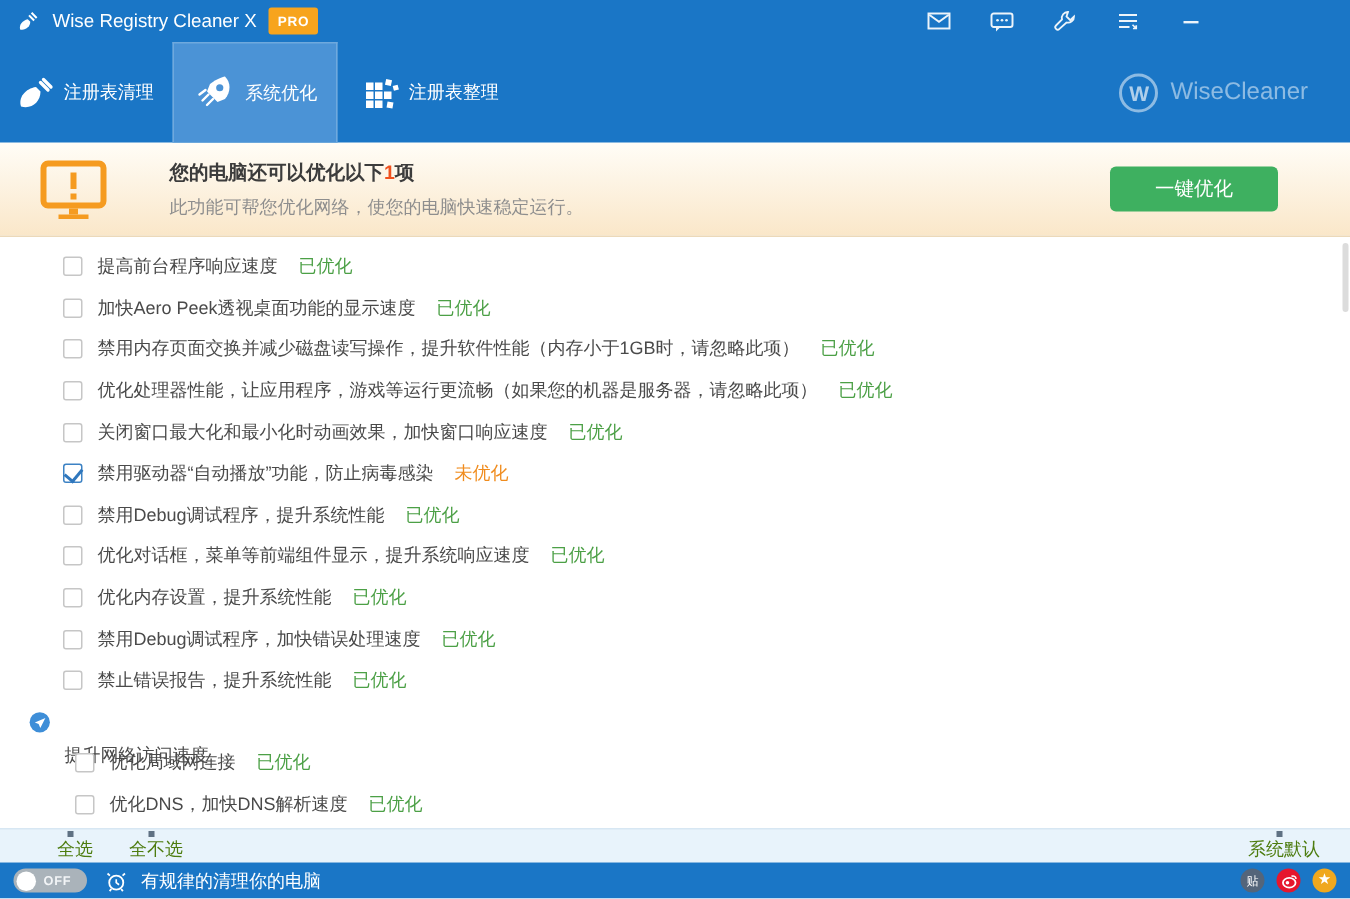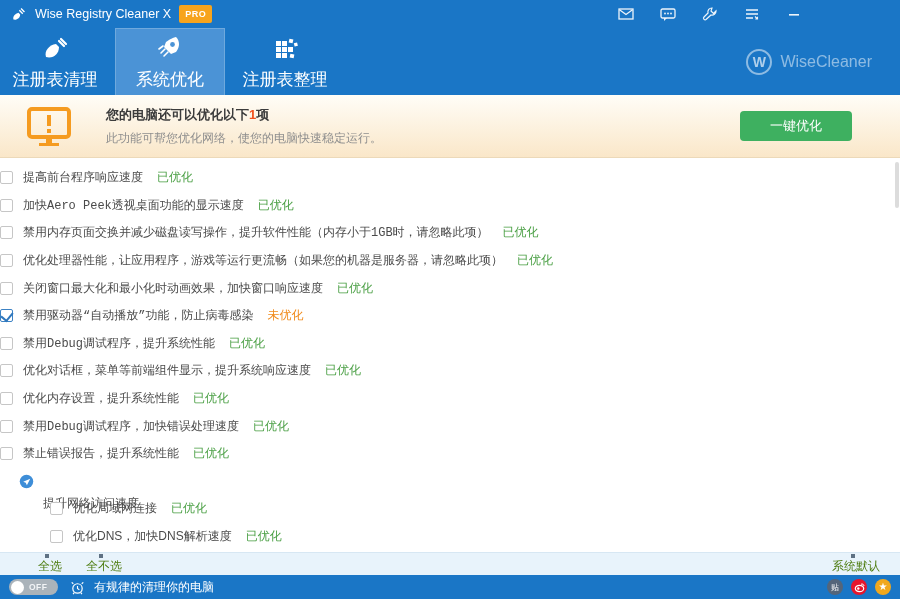--- a/index.html
+++ b/index.html
@@ -10,40 +10,40 @@
   
   .titlebar { height:28px; background:#1a76c6; display:flex; align-items:center; padding:0 10px; flex:0 0 auto; }
   .app-icon { width:17px; height:17px; margin-right:8px; }
   .app-title { color:#fff; font-size:12.5px; }
   .pro-badge { background:#f7a41d; color:#fff; font-size:9px; font-weight:bold; padding:4px 6px; border-radius:2px; margin-left:8px; letter-spacing:.5px; }
   .tb-icons { margin-left:auto; margin-right:88px; display:flex; align-items:center; gap:26px; }
   .tb-icon { width:16px; height:16px; opacity:.92; cursor:pointer; }
 
   
   .tabbar { height:67px; background:#1a76c6; display:flex; align-items:stretch; position:relative; flex:0 0 auto; }
-  .tab { width:110px; display:flex; flex-direction:column; align-items:center; justify-content:center; gap:5px; color:#fff; font-size:17px; cursor:pointer; margin-right:5px; }
+  .tab { width:110px; display:flex; flex-direction:row; align-items:center; justify-content:center; gap:5px; color:#fff; font-size:12px; cursor:pointer; margin-right:5px; }
   .tab.active { background:#4b93d6; border:1px solid #6fa9dd; border-bottom:none; }
   .tab-icon { width:30px; height:30px; }
   .logo { position:absolute; right:28px; top:50%; transform:translateY(-50%); display:flex; align-items:center; gap:8px; }
   .logo-circle { width:26px; height:26px; border:2px solid rgba(255,255,255,.5); border-radius:50%; display:flex; align-items:center; justify-content:center; color:rgba(255,255,255,.65); font-weight:bold; font-size:14px; }
   .logo-text { color:rgba(255,255,255,.5); font-size:16px; }
 
   
-  .banner { height:63px; background:linear-gradient(#fffdf7, #fae7c9); border-bottom:1px solid #ecd9b9; display:flex; align-items:center; padding:0 20px; flex:0 0 auto; }
+  .banner { height:63px; background:linear-gradient(#fffdf7, #fae7c9); border-bottom:1px solid #ecd9b9; display:flex; align-items:center; padding:0 20px; flex:0 0 auto;gap:7px; }
   .warn-icon { width:46px; height:40px; margin-left:6px; }
   .banner-text { margin-left:34px; }
   .banner-title { font-size:13px; font-weight:bold; color:#3c3c3c; margin-bottom:6px; }
   .banner-title .count { color:#f0511e; }
   .banner-sub { font-size:12px; color:#8e8e8e; }
   .optimize-btn { margin-left:auto; margin-right:28px; width:112px; height:30px; background:#3eb060; color:#fff; font-size:13px; border:none; border-radius:4px; cursor:pointer; font-family:inherit; }
 
   
   .content { flex:1 1 auto; background:#fff; position:relative; padding-top:6px; overflow:hidden; }
   .row { height:27.6px; display:flex; align-items:center; font-size:12px; color:#4a4a4a; }
-  .row.item { cursor:default;font-family:Liberation Mono, monospace; }
+  .row.item { padding-left:42px; cursor:default; }
   .row.subitem { padding-left:50px; }
   .row.section { padding-left:19px; }
   .cb { width:13px; height:13px; border:1px solid #c6c6c6; border-radius:2px; background:#fff; flex:0 0 auto; position:relative; cursor:pointer; }
   .cb.checked { border-color:#3c82c4; }
   .cb.checked::after { content:""; position:absolute; left:2px; top:0px; width:6px; height:9px; border:solid #2f77bd; border-width:0 2px 2px 0; transform:rotate(40deg); }
   .row .label { margin-left:10px; }
   .row .status { margin-left:14px; }
   .status.done { color:#4ca046; }
   .status.pending { color:#f08c1e; }
   .globe-icon { width:15px; height:15px; flex:0 0 auto; cursor:pointer; }

